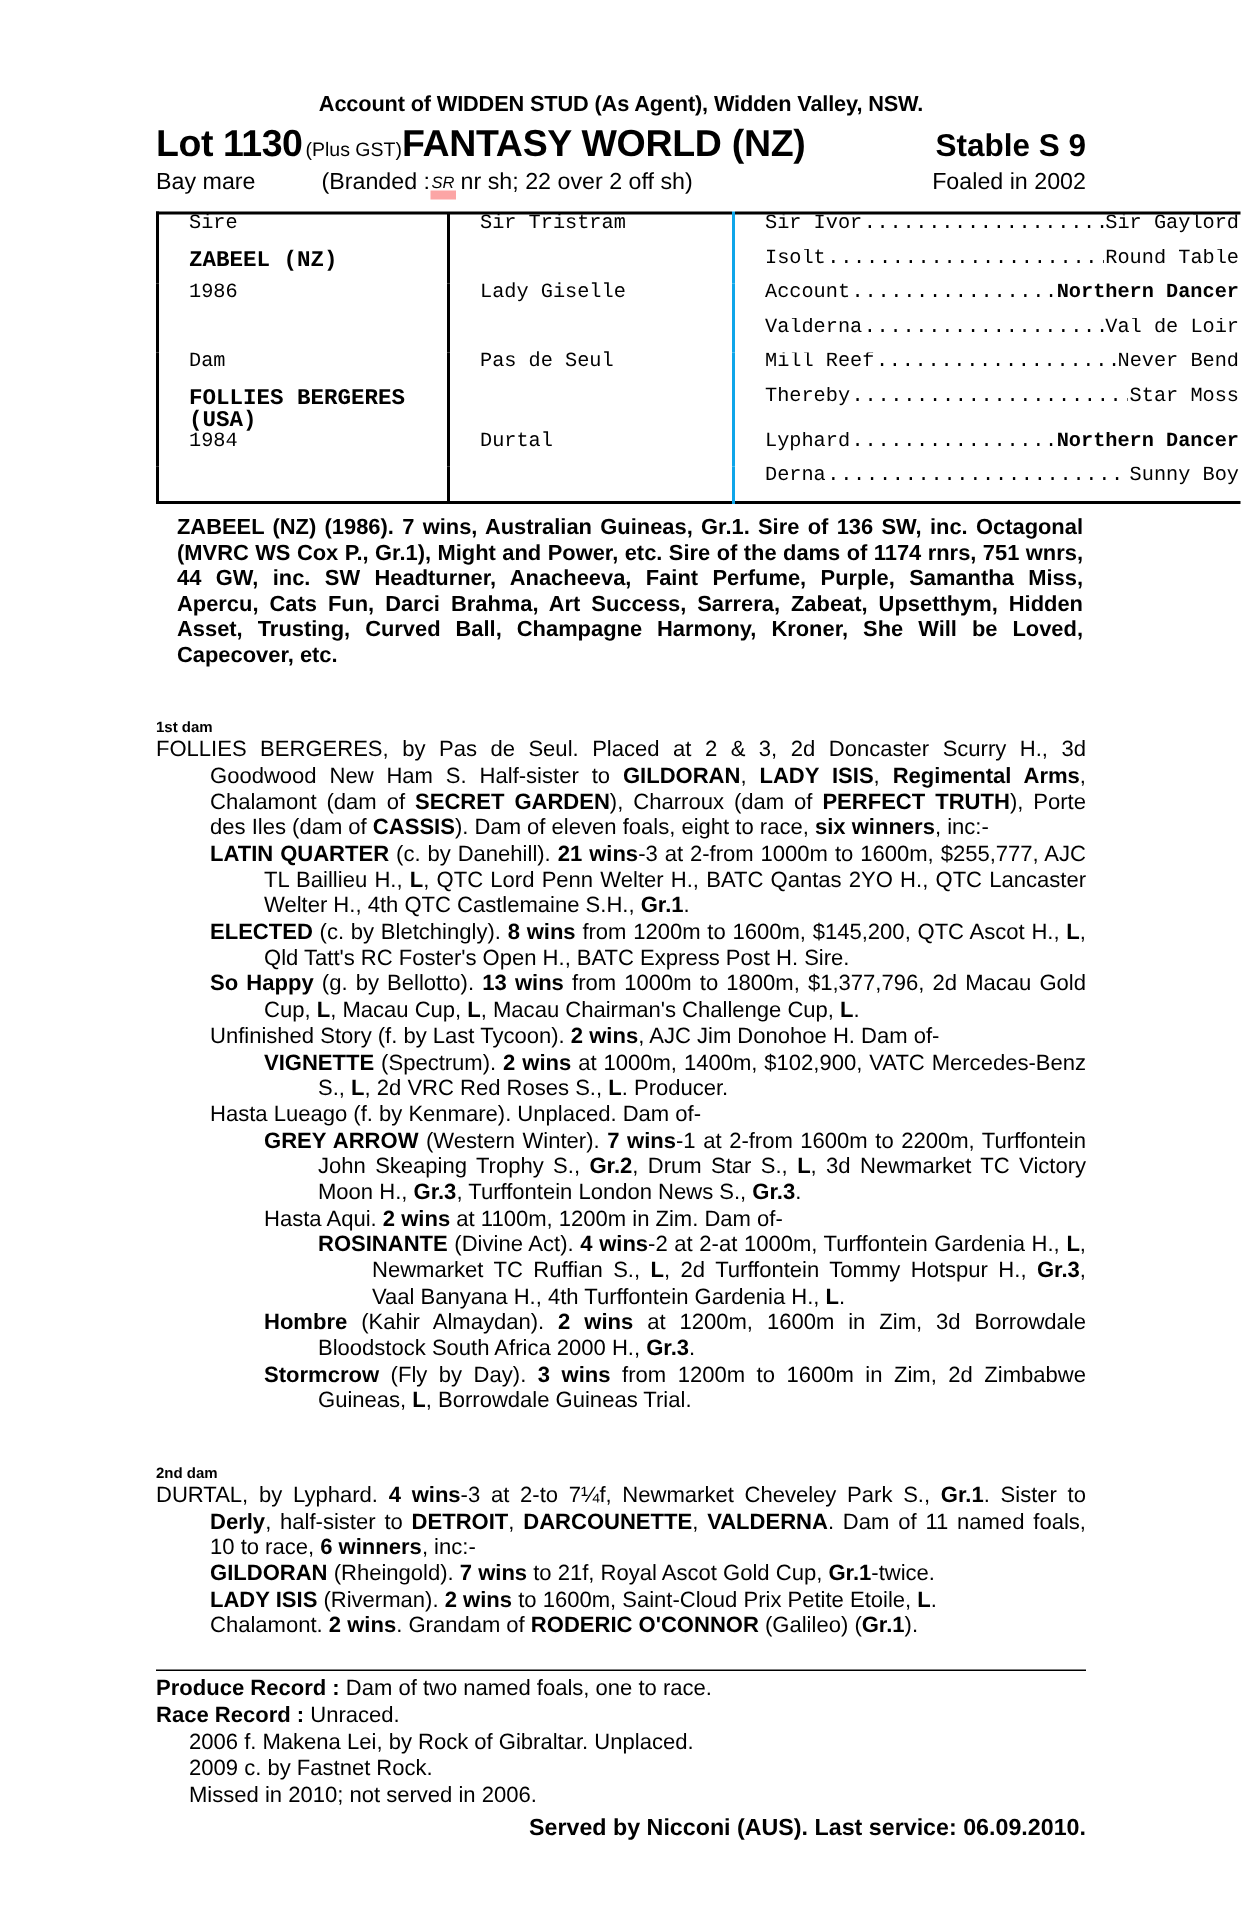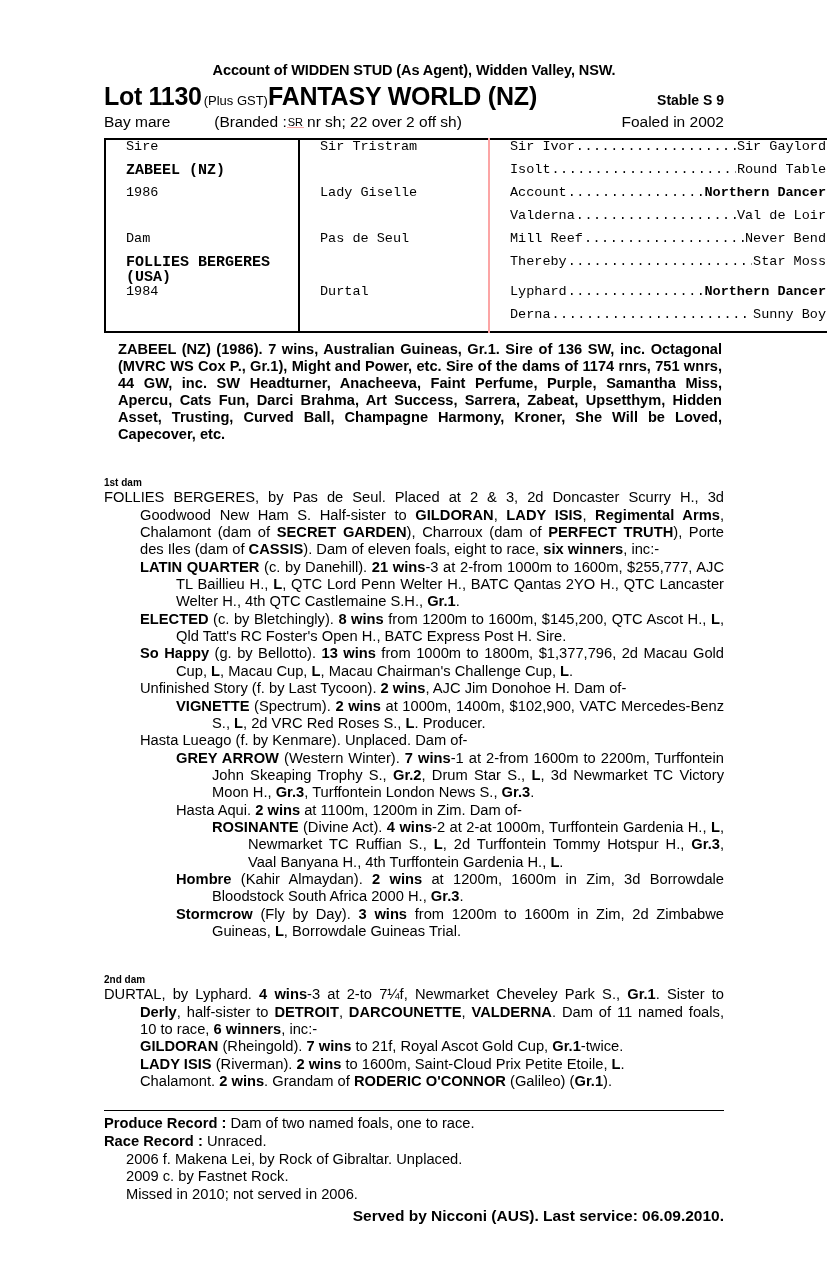--- a/index.html
+++ b/index.html
@@ -54,44 +54,45 @@
     margin-left: 2px;
   }
   .horse-name {
     font-weight: bold;
     font-size: 25px;
     letter-spacing: -0.2px;
   }
   .stable {
     margin-left: auto;
     font-weight: bold;
-    font-size: 14px;
+    font-size: 21px;
   }
   .desc-row {
     display: flex;
     align-items: baseline;
     font-size: 15.5px;
     margin-top: 2px;
     margin-bottom: 7px;
   }
   .desc-colour { }
   .desc-brand {
     margin-left: 44px;
     display: flex;
     align-items: baseline;
   }
   .brand-glyph {
     display: inline-block;
     font-size: 11px;
     line-height: 9px;
     text-align: left;
-    border-bottom: 1px solid #fca5a5;
+    border-bottom: 6px solid #fca5a5;
     padding: 0 1px;
     position: relative;
     top: -1px;
+    font-style: italic;
   }
   .desc-foaled {
     margin-left: auto;
   }
 
   
   table.ped {
     border-collapse: collapse;
     width: 620px;
     border: 2px solid #000;
@@ -99,21 +100,21 @@
     table-layout: fixed;
   }
   table.ped td {
     vertical-align: top;
     padding: 0 20px;
     line-height: 1.0;
     height: 23px;
     font-family: Liberation Mono, monospace;
   }
   td.col-sire { width: 152px; border-right: 2px solid #000; }
-  td.col-gp { width: 148px; border-right: 2px solid #fca5a5; }
+  td.col-gp { width: 148px; border-right: 2px solid #0ea5e9; }
   td.col-gg { width: 316px; }
   .bigname {
     font-weight: bold;
     font-size: 15px;
   }
   .gg-line {
     display: flex;
     align-items: baseline;
     white-space: nowrap;
     overflow: hidden;

